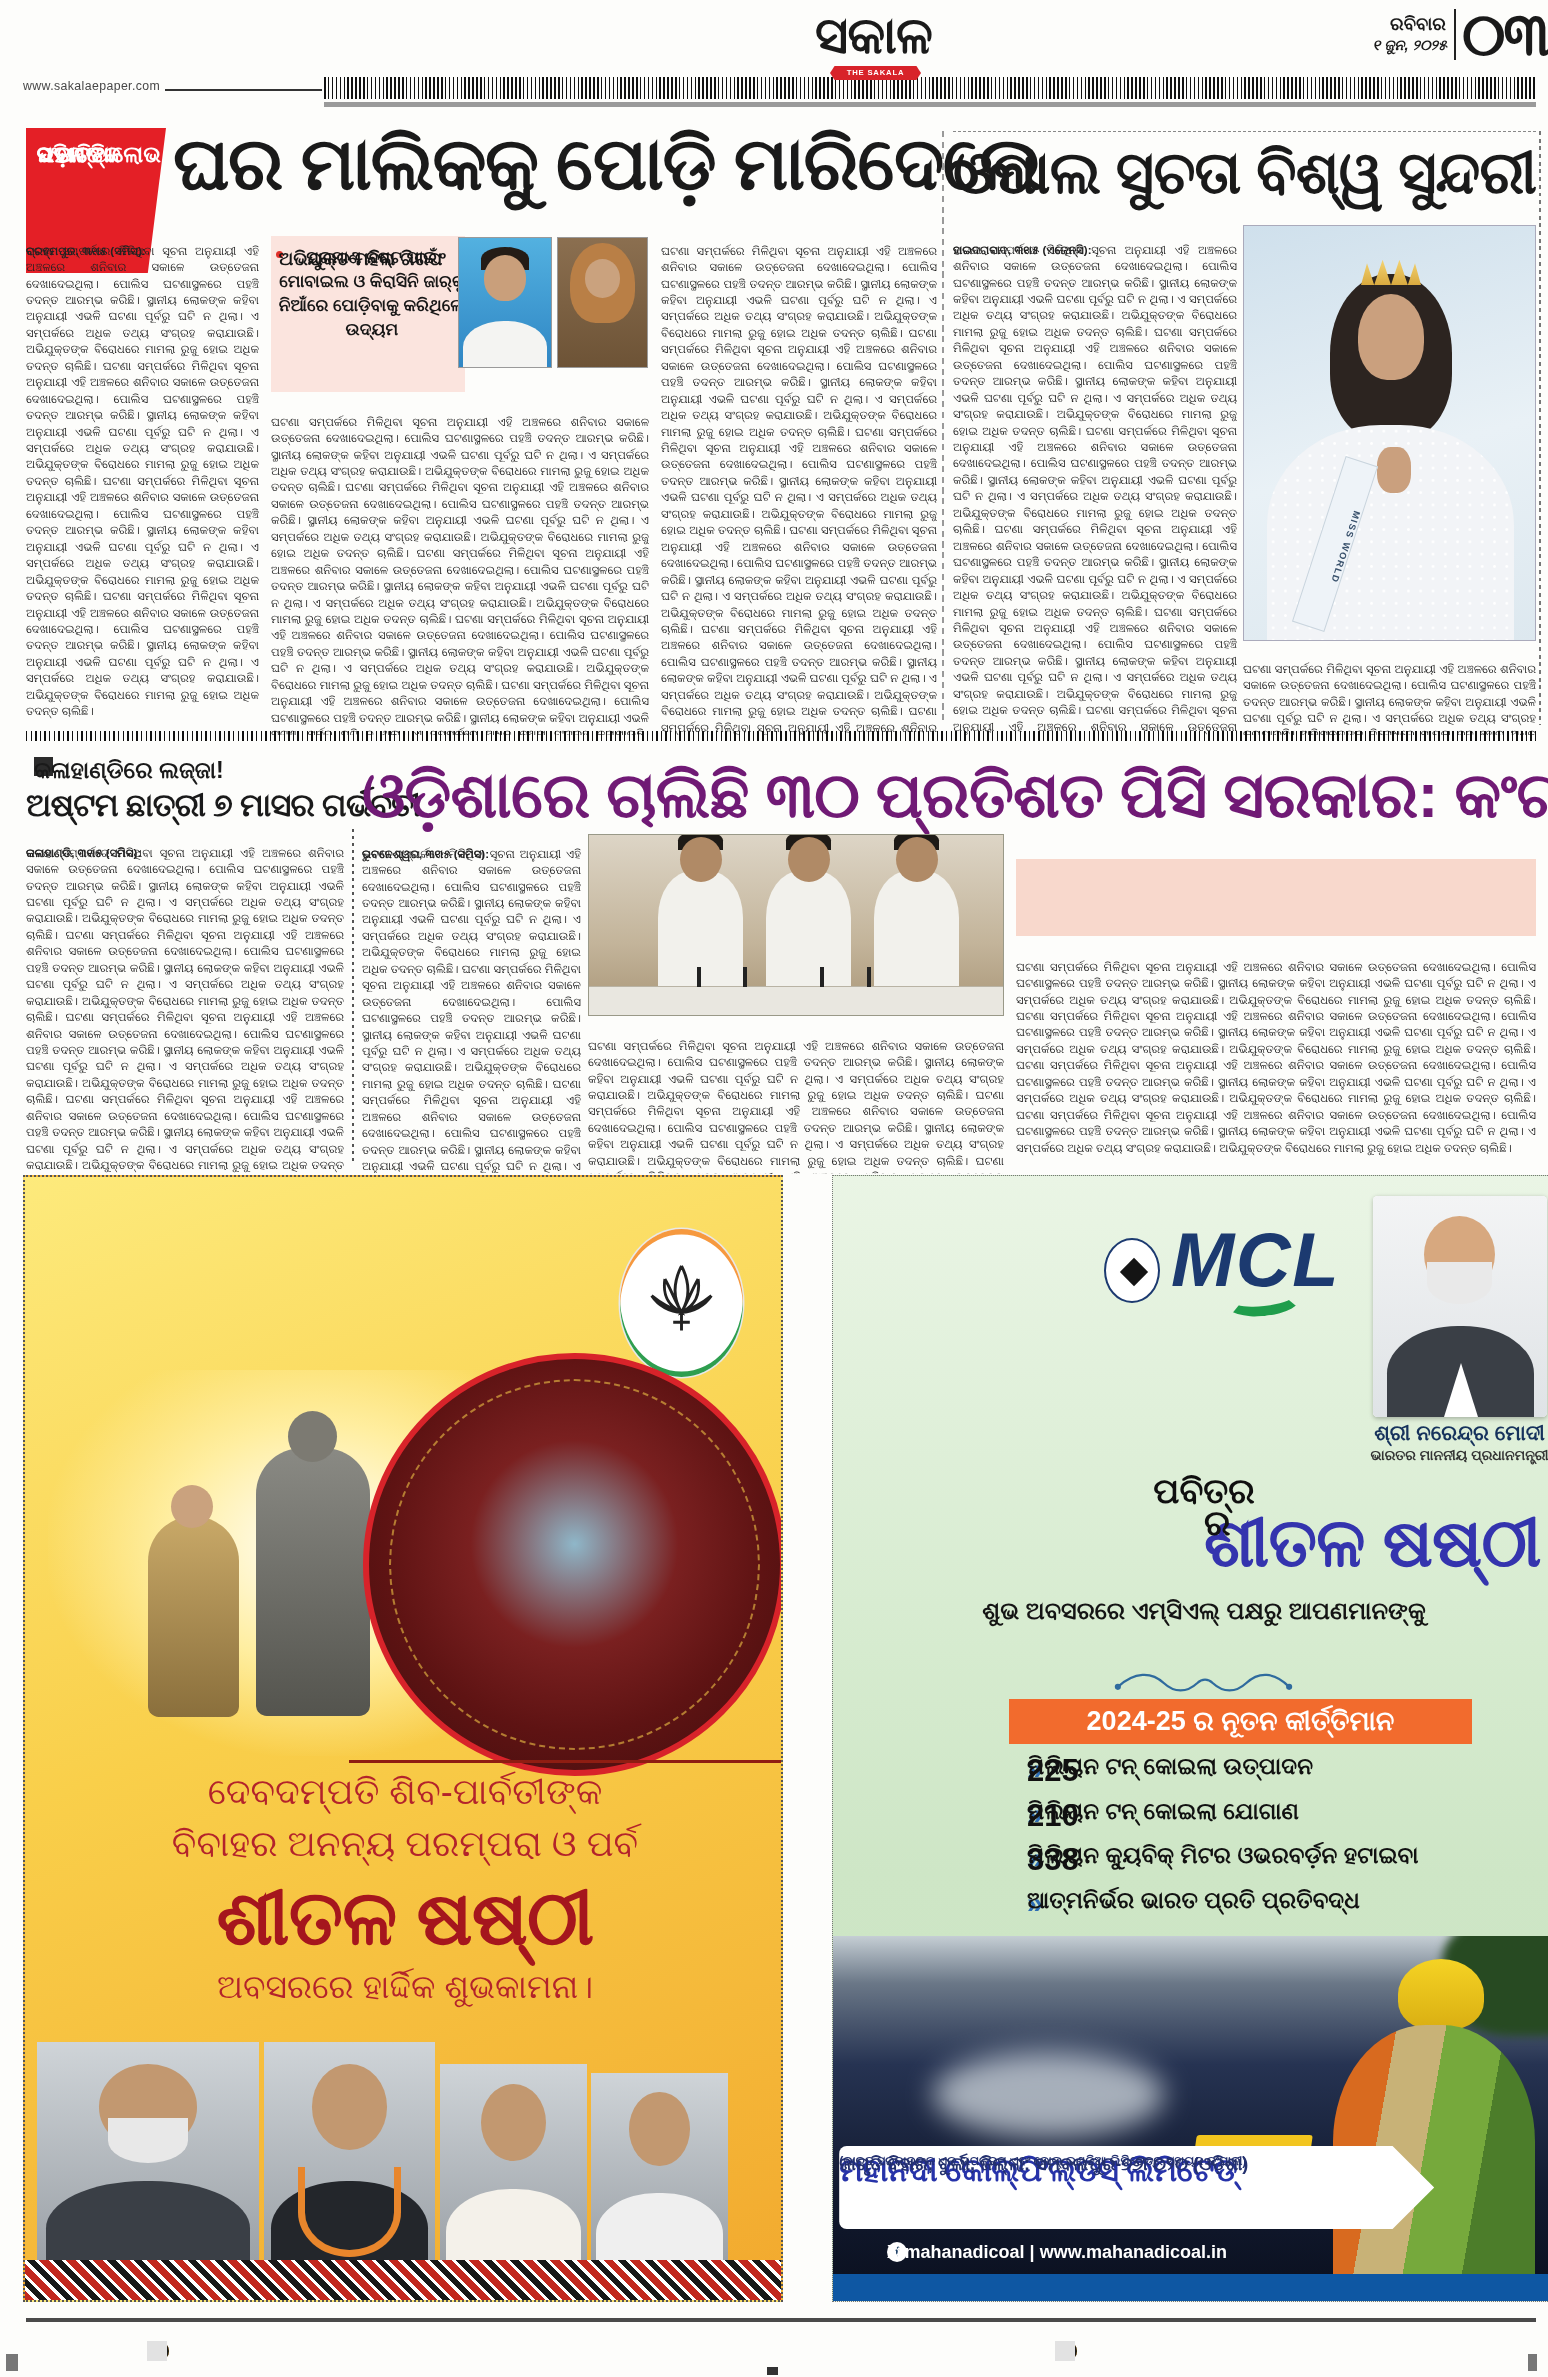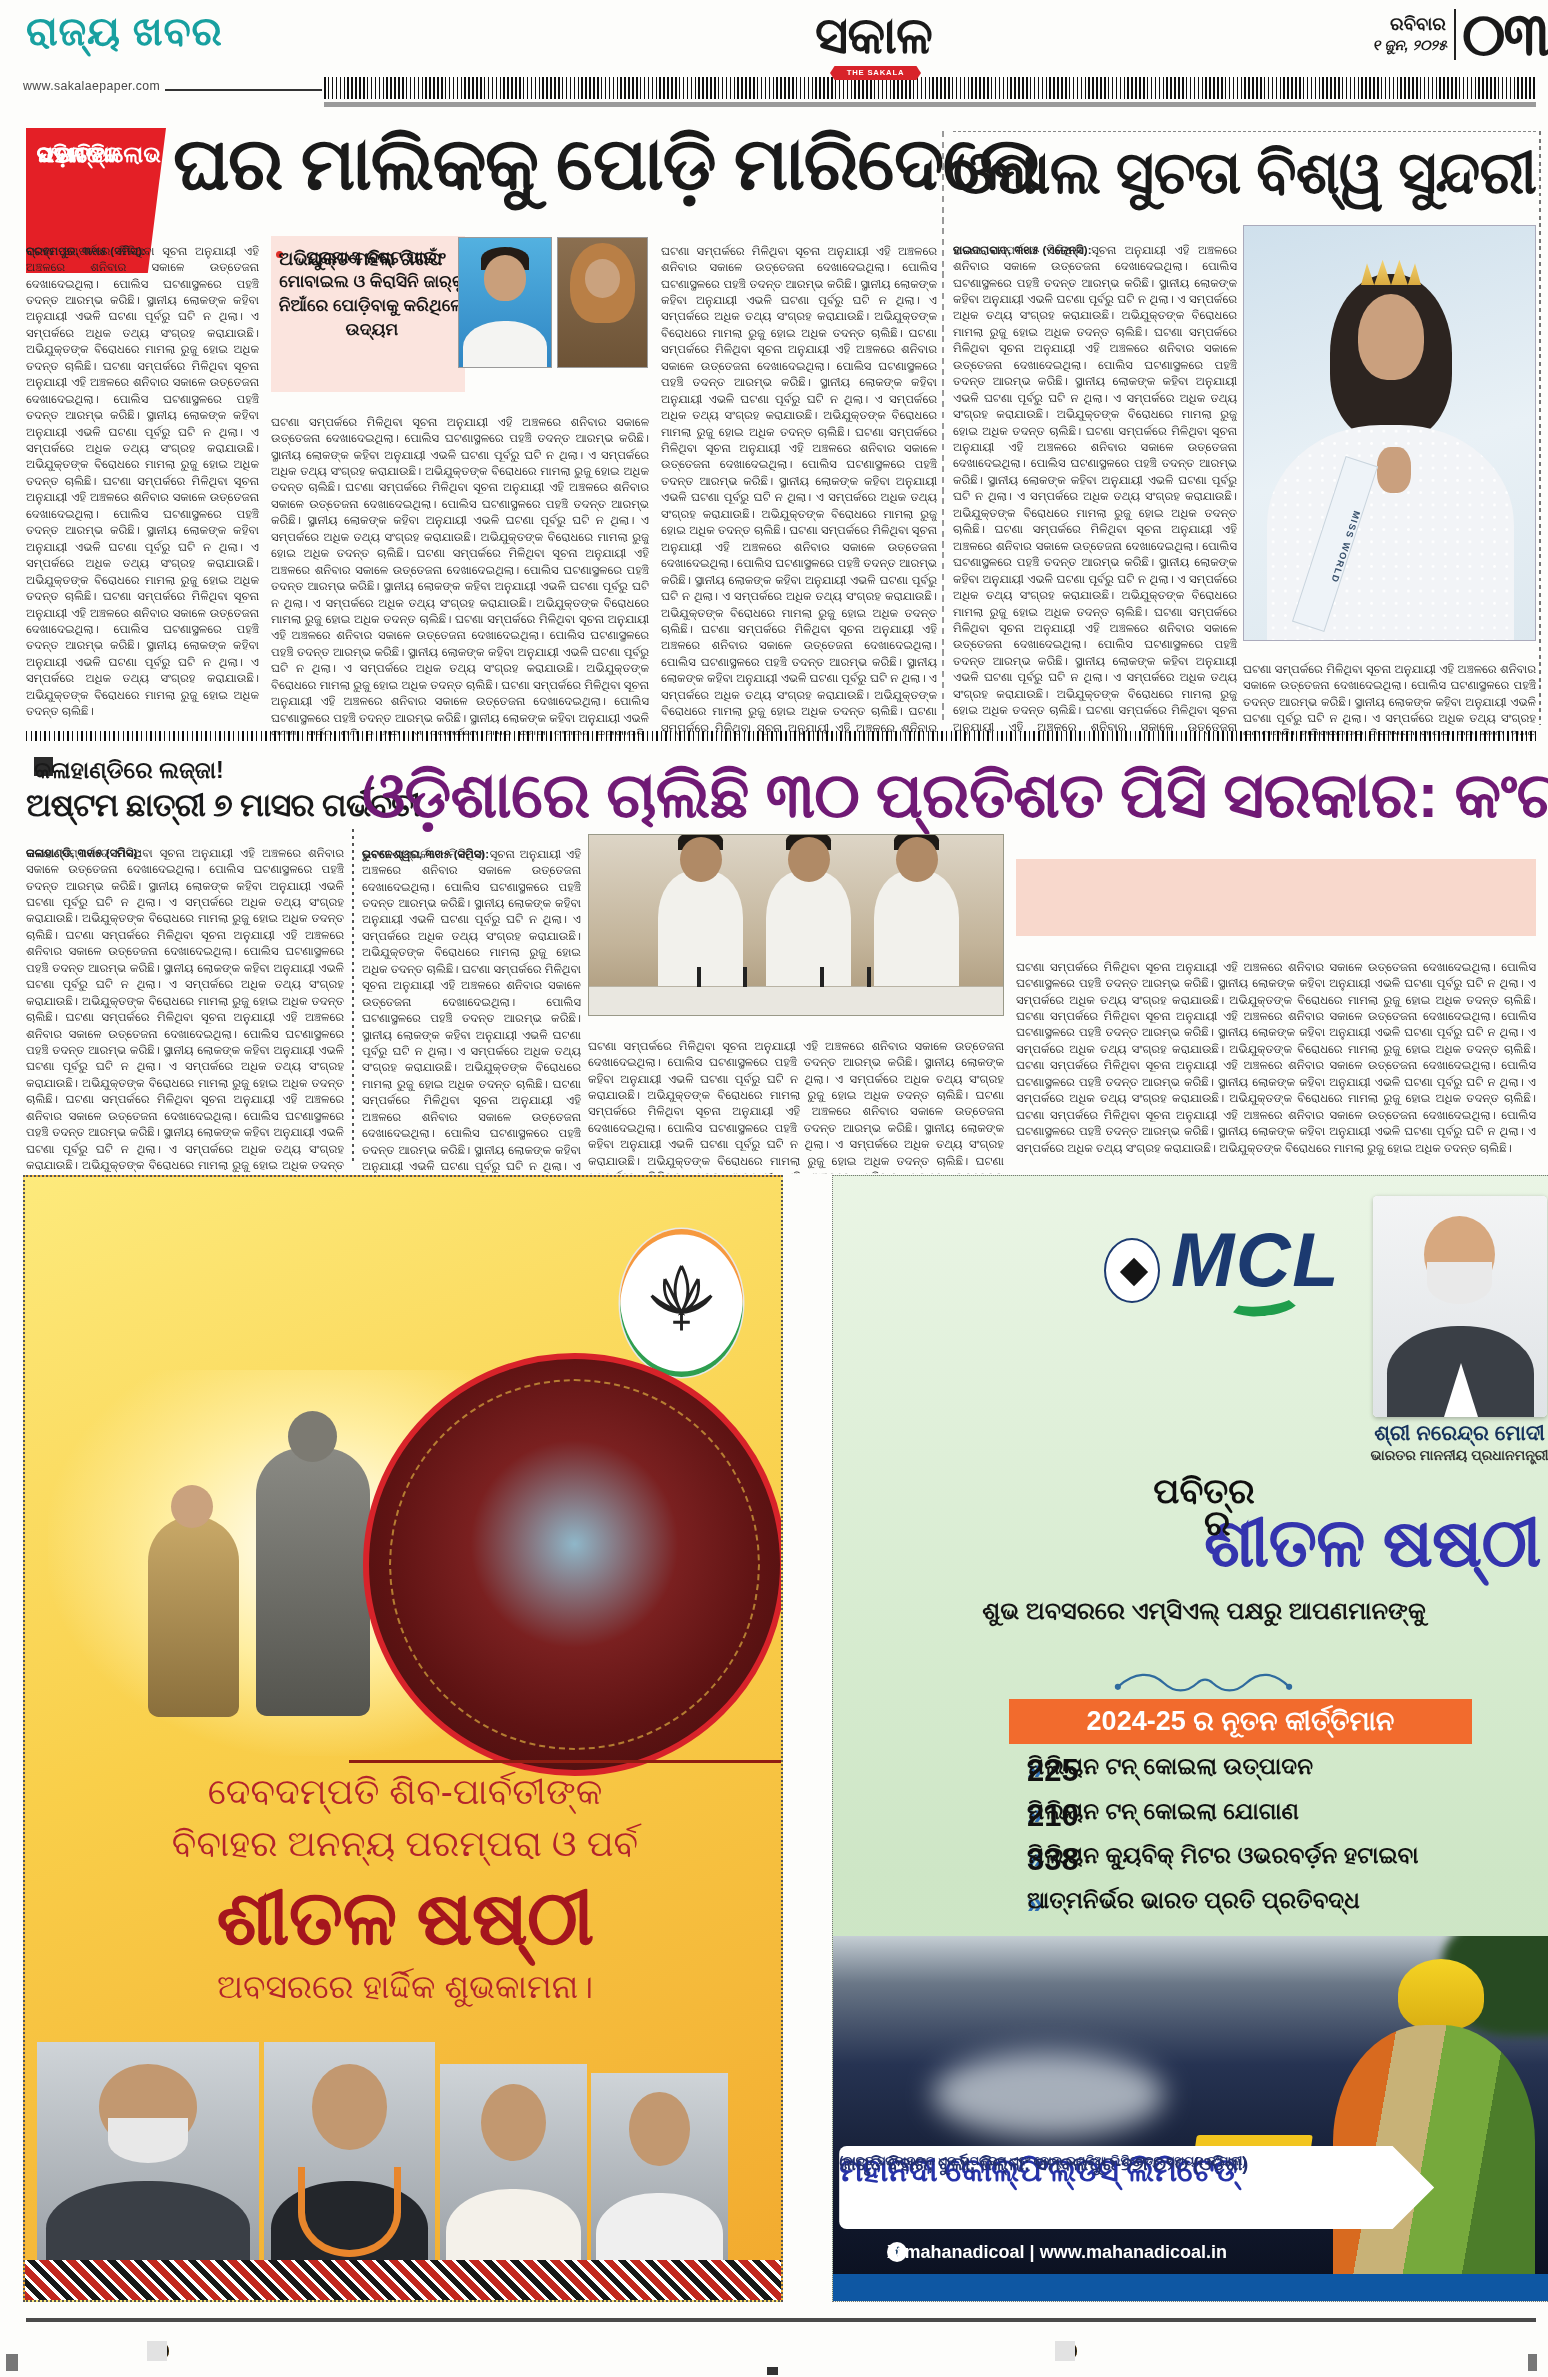--- a/index.html
+++ b/index.html
@@ -187,21 +187,20 @@
   .trim{background:#777;}
   .trim-l{left:6.2px;top:2354px;width:12.3px;height:17px;}
   .trim-c{left:767px;top:2367px;width:10.8px;height:7.7px;background:#333;}
   .trim-r{left:1528px;top:2354px;width:9.3px;height:17px;}
 </style>
 </head>
 <body>
 
 <div id="page">
 
-  <div class="sec-logo">ରାଜ୍ୟ ଖବର</div>
   <div class="website">www.sakalaepaper.com</div>
   <div class="hline"></div>
   <div class="barcode"></div>
   <div class="graybar"></div>
   <div class="masthead">ସକାଳ</div>
   <div class="ribbon">THE SAKALA</div>
   <div class="day">ରବିବାର</div>
   <div class="date">୧ ଜୁନ, ୨୦୨୫</div>
   <div class="vbar"></div>
   <div class="pageno">୦୩</div>

